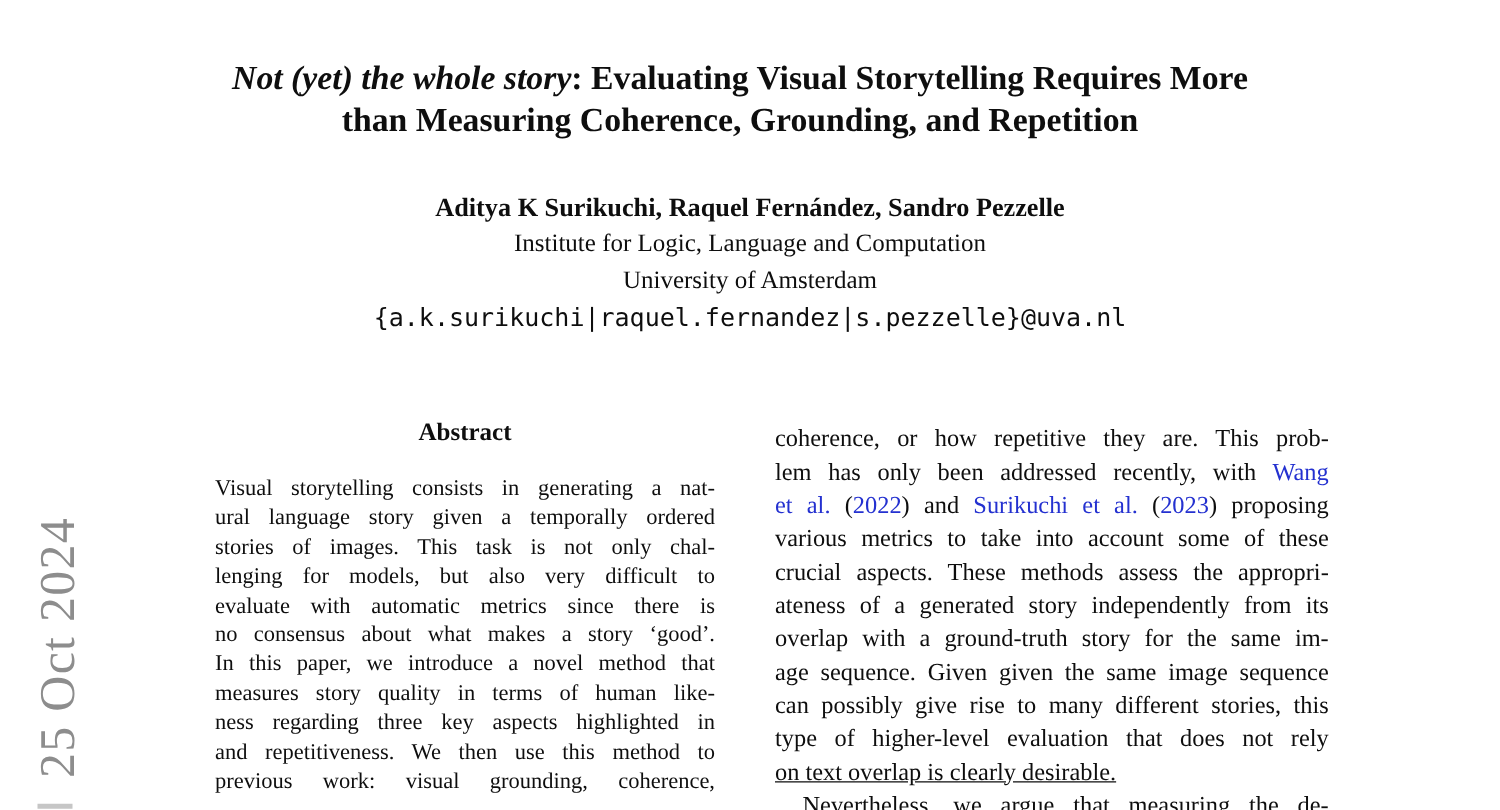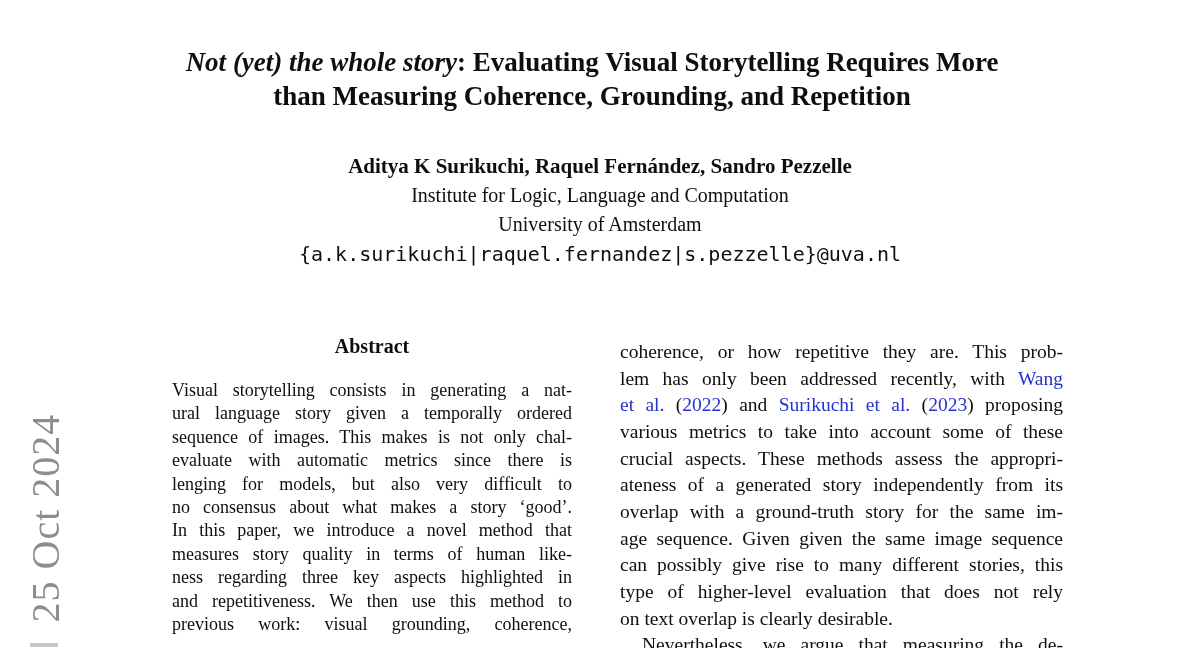--- a/index.html
+++ b/index.html
@@ -88,21 +88,21 @@
     left: 620px;
     top: 339px;
     width: 443px;
   }
   .body-lines .line {
     font-size: 19.5px;
     line-height: 26.65px;
     text-align: justify;
     text-align-last: justify;
   }
-  .body-lines .line.no-just { text-align: left; text-align-last: left; }
+  .body-lines .line.no-just { text-align: left; text-align-last: left; text-decoration: underline; }
   .body-lines .line.indent { text-indent: 22px; }
   .cite { color: var(--cite-color, #2431d0); }
 </style>
 </head>
 <body>
 
 <div class="page">
 
   <div class="watermark">25 Oct 2024</div>
 
@@ -118,23 +118,23 @@
     <div class="affil">Institute for Logic, Language and Computation</div>
     <div class="affil">University of Amsterdam</div>
     <div class="email">{a.k.surikuchi|raquel.fernandez|s.pezzelle}@uva.nl</div>
   </div>
 
   <div class="col-left">
     <div class="abs-heading">Abstract</div>
     <div class="abs-body">
         <div class="line">Visual storytelling consists in generating a nat-</div>
         <div class="line">ural language story given a temporally ordered</div>
-        <div class="line">sequence of images. This makes is not only chal-</div>
+        <div class="line">stories of images. This task is not only chal-</div>
+        <div class="line">lenging for models, but also very difficult to</div>
         <div class="line">evaluate with automatic metrics since there is</div>
-        <div class="line">lenging for models, but also very difficult to</div>
         <div class="line">no consensus about what makes a story ‘good’.</div>
         <div class="line">In this paper, we introduce a novel method that</div>
         <div class="line">measures story quality in terms of human like-</div>
         <div class="line">ness regarding three key aspects highlighted in</div>
         <div class="line">and repetitiveness. We then use this method to</div>
         <div class="line">previous work: visual grounding, coherence,</div>
       </div>
   </div>
 
   <div class="col-right">

